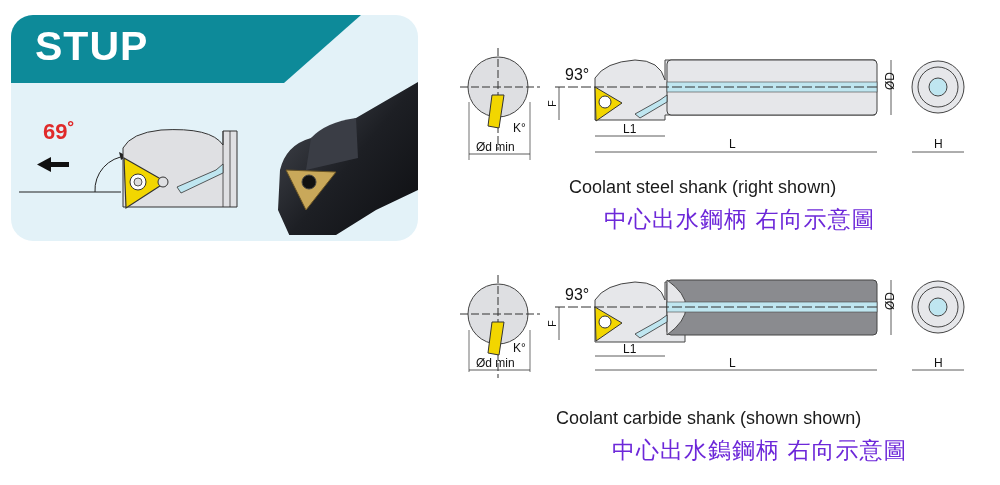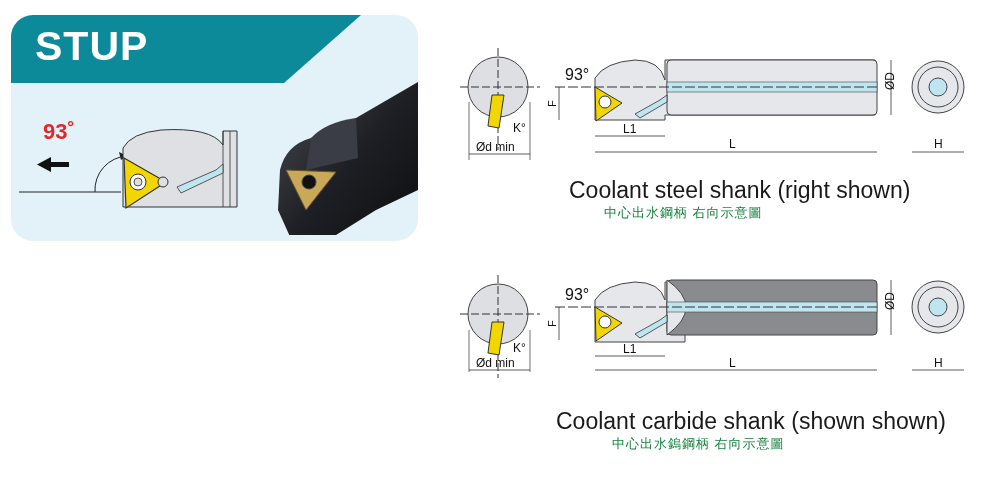--- a/index.html
+++ b/index.html
@@ -2,31 +2,31 @@
 <html><head>
 <meta charset="utf-8">
 <style>
   html,body{margin:0;padding:0;background:#ffffff;}
   body{width:1000px;height:485px;position:relative;overflow:hidden;font-family:"Liberation Sans",sans-serif;}
   .abs{position:absolute;}
   .card{left:11px;top:15px;width:407px;height:226px;background:#e3f2f8;border-radius:22px;overflow:hidden;text-align:right;}
   .banner{left:0;top:0;width:350px;height:68px;background:#0d8a99;clip-path:polygon(0 0,100% 0,78% 100%,0 100%);}
   .banner-title{left:24px;top:8px;color:#fff;font-weight:bold;font-size:41px;letter-spacing:1px;}
   .angle-red{left:32px;top:104px;color:#e02a2a;font-weight:bold;font-size:22px;}
-  .cap{font-size:23px;color:#1a1a1a;white-space:nowrap;}
-  .cap-cn{font-size:13px;color:#15803d;white-space:nowrap;letter-spacing:1px;}
+  .cap{font-size:18px;color:#1a1a1a;white-space:nowrap;}
+  .cap-cn{font-size:23px;color:#6d28d9;white-space:nowrap;letter-spacing:1px;}
   svg text{font-family:"Liberation Sans",sans-serif;}
 </style>
 </head>
 <body>
 
 <div class="abs card">
   <div class="abs banner"></div>
   <div class="abs banner-title">STUP</div>
-  <div class="abs angle-red">93˚</div>
+  <div class="abs angle-red">69˚</div>
 
   <svg class="abs" style="left:0;top:0" width="407" height="226">
 
     <g>
       <rect x="38" y="147" width="20" height="5" fill="#111"></rect>
       <polygon points="26,149.5 40,142 40,157" fill="#111"></polygon>
     </g>
 
     <line x1="8" y1="177" x2="110" y2="177" stroke="#222" stroke-width="1.2"></line>
 

